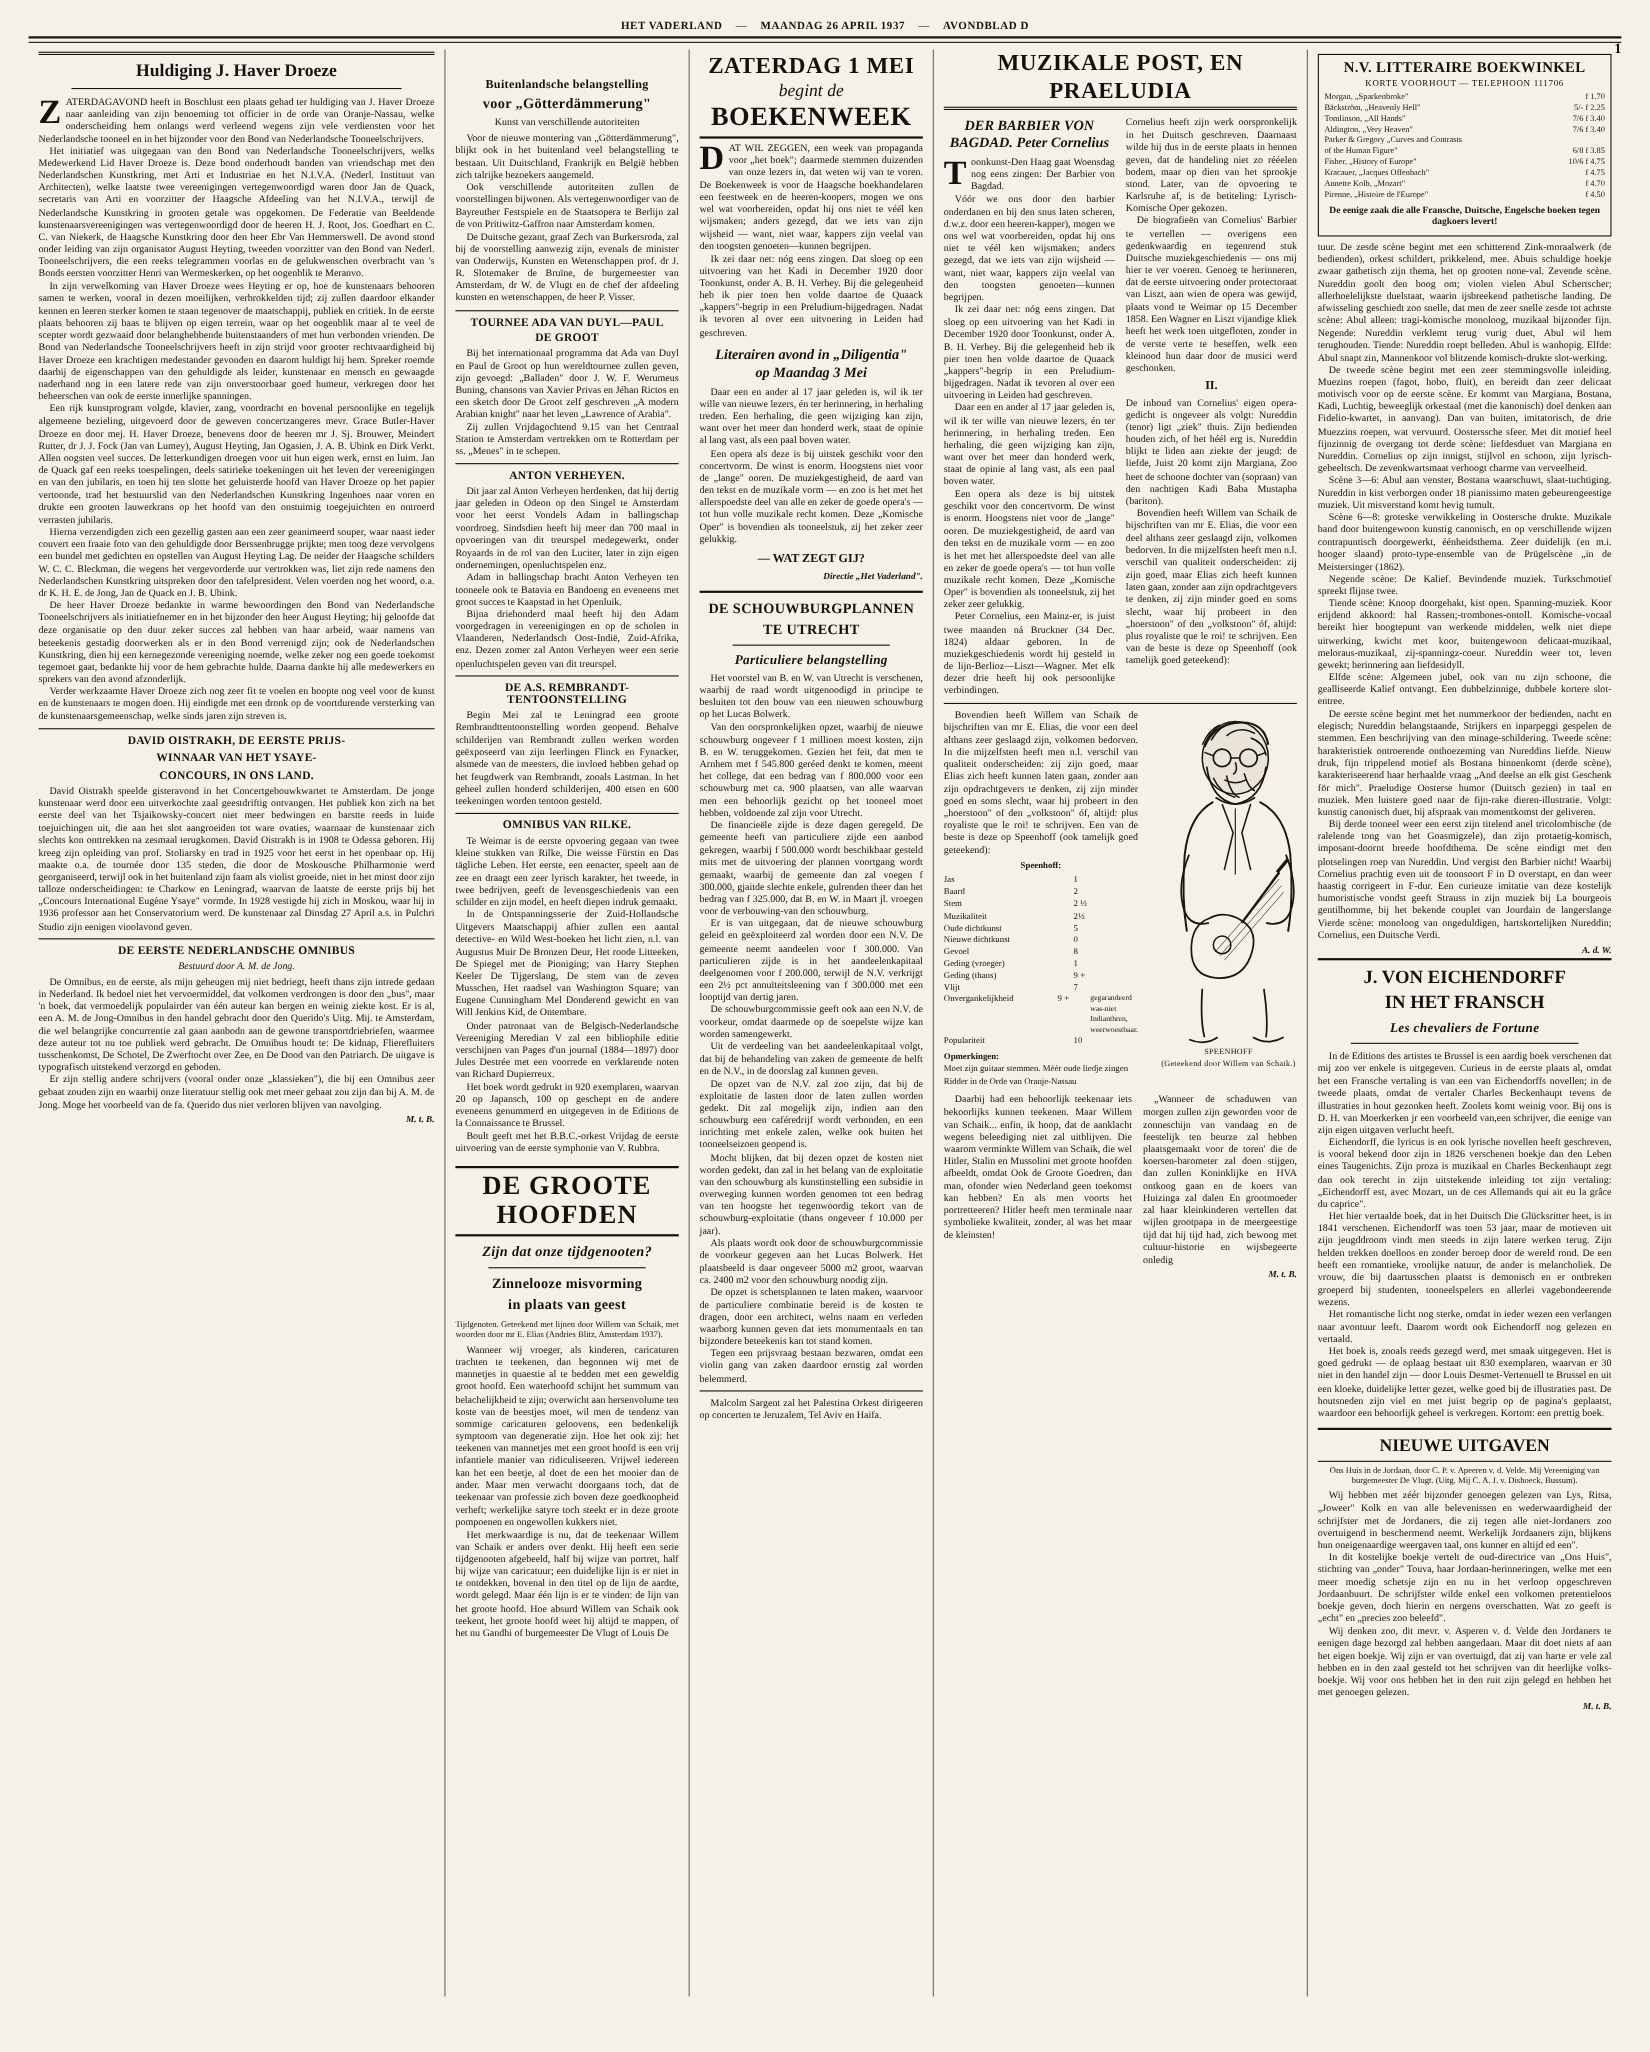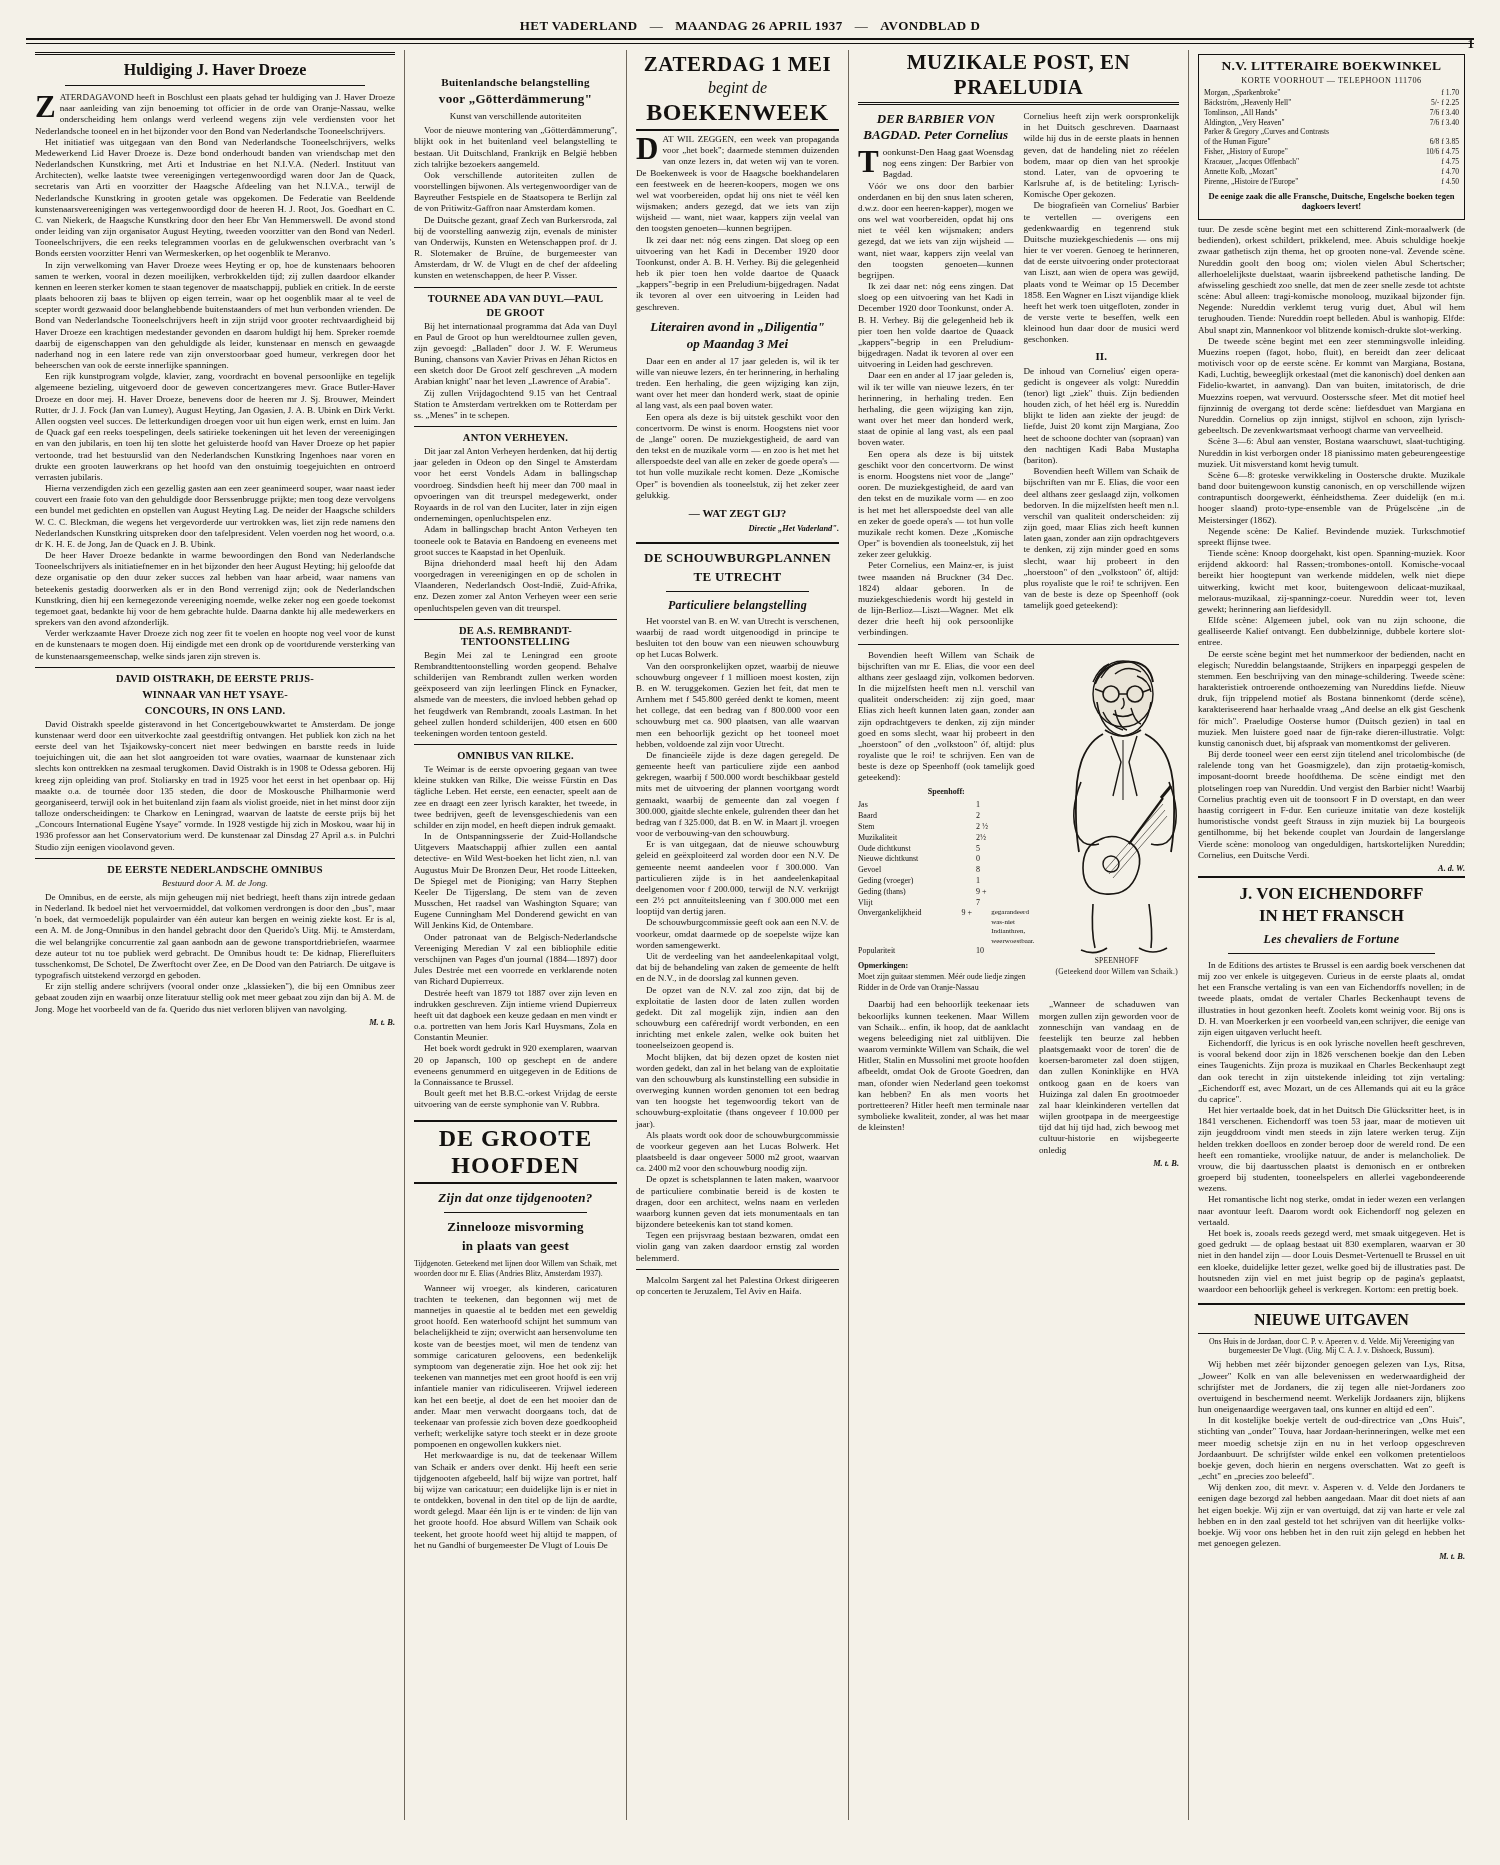--- a/index.html
+++ b/index.html
@@ -5,21 +5,21 @@
   html,body{margin:0;padding:0;background:#b8b2a4;}
   body{font-family:"Liberation Serif", serif;}
   .page{
     width:1500px;height:1865px;margin:0 auto;background:#f4f1e8;
     position:relative;box-sizing:border-box;padding:18px 26px 10px 26px;
     color:#141210;
   }
   
   .masthead{
     display:flex;align-items:center;justify-content:center;
-    font-size:13px;letter-spacing:.5px;font-weight:bold;
+    font-size:10px;letter-spacing:.5px;font-weight:bold;
     padding-bottom:4px;
   }
   .masthead span{margin:0 6px;}
   .masthead .dash{font-weight:normal;}
   .rule-top{border-top:2px solid #141210;border-bottom:1px solid #141210;height:3px;margin-bottom:0;}
   .page-num{position:absolute;right:26px;top:36px;font-size:13px;font-weight:bold;}
 
   
   .cols{display:flex;gap:0;margin-top:6px;height:1770px;}
   .col{box-sizing:border-box;padding:0 9px;}
@@ -148,21 +148,20 @@
 
       <div class="hr-thin"></div>
       <h4>DE A.S. REMBRANDT-TENTOONSTELLING</h4>
       <p class="ind">Begin Mei zal te Leningrad een groote Rembrandttentoonstelling worden geopend. Behalve schilderijen van Rembrandt zullen werken worden geëxposeerd van zijn leerlingen Flinck en Fynacker, alsmede van de meesters, die invloed hebben gehad op het feugdwerk van Rembrandt, zooals Lastman. In het geheel zullen honderd schilderijen, 400 etsen en 600 teekeningen worden tentoon gesteld.</p>
 
       <div class="hr-thin"></div>
       <h4>OMNIBUS VAN RILKE.</h4>
       <p class="ind">Te Weimar is de eerste opvoering gegaan van twee kleine stukken van Rilke, Die weisse Fürstin en Das tägliche Leben. Het eerste, een eenacter, speelt aan de zee en draagt een zeer lyrisch karakter, het tweede, in twee bedrijven, geeft de levensgeschiedenis van een schilder en zijn model, en heeft diepen indruk gemaakt.</p>
       <p class="ind">In de Ontspanningsserie der Zuid-Hollandsche Uitgevers Maatschappij afhier zullen een aantal detective- en Wild West-boeken het licht zien, n.l. van Augustus Muir De Bronzen Deur, Het roode Litteeken, De Spiegel met de Pioniging; van Harry Stephen Keeler De Tijgerslang, De stem van de zeven Musschen, Het raadsel van Washington Square; van Eugene Cunningham Mel Donderend gewicht en van Will Jenkins Kid, de Ontembare.</p>
       <p class="ind">Onder patronaat van de Belgisch-Nederlandsche Vereeniging Meredian V zal een bibliophile editie verschijnen van Pages d'un journal (1884—1897) door Jules Destrée met een voorrede en verklarende noten van Richard Dupierreux.</p>
-      <p class="ind">Destrée heeft van 1879 tot 1887 over zijn leven en indrukken geschreven. Zijn intieme vriend Dupierreux heeft uit dat dagboek een keuze gedaan en men vindt er o.a. portretten van hem Joris Karl Huysmans, Zola en Constantin Meunier.</p>
       <p class="ind">Het boek wordt gedrukt in 920 exemplaren, waarvan 20 op Japansch, 100 op geschept en de andere eveneens genummerd en uitgegeven in de Editions de la Connaissance te Brussel.</p>
       <p class="ind">Boult geeft met het B.B.C.-orkest Vrijdag de eerste uitvoering van de eerste symphonie van V. Rubbra.</p>
 
       <div class="rule2" style="margin-top:10px;"></div>
       <div class="boxhead" style="font-size:24px;">DE GROOTE HOOFDEN</div>
       <div class="rule2"></div>
       <h3 class="ital" style="font-size:13px;">Zijn dat onze tijdgenooten?</h3>
       <div class="hr-short"></div>
       <h3 style="font-size:13px;">Zinnelooze misvorming</h3>
       <h3 style="font-size:13px;margin-top:0;">in plaats van geest</h3>

